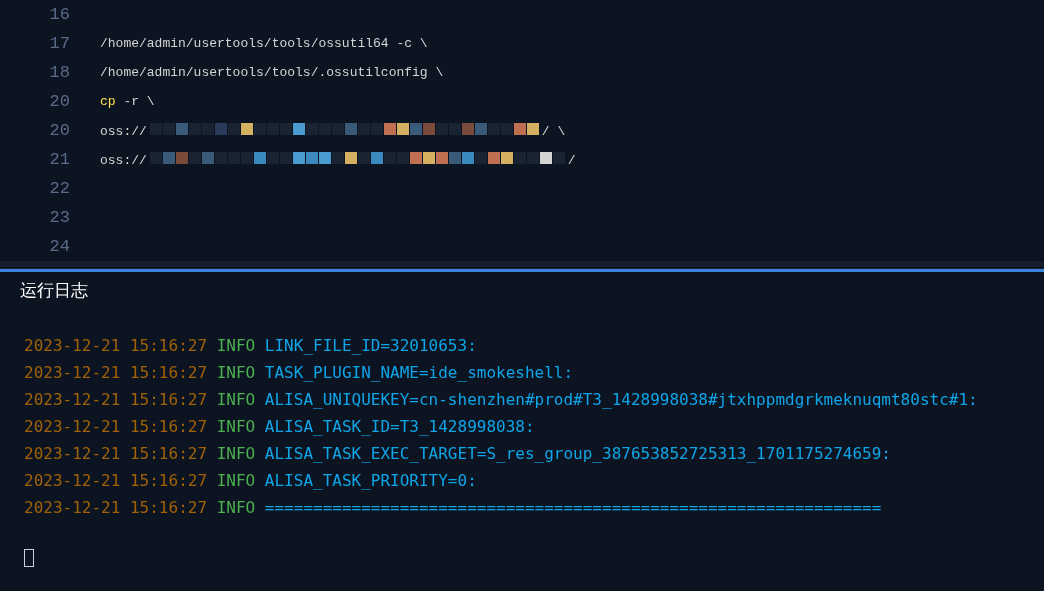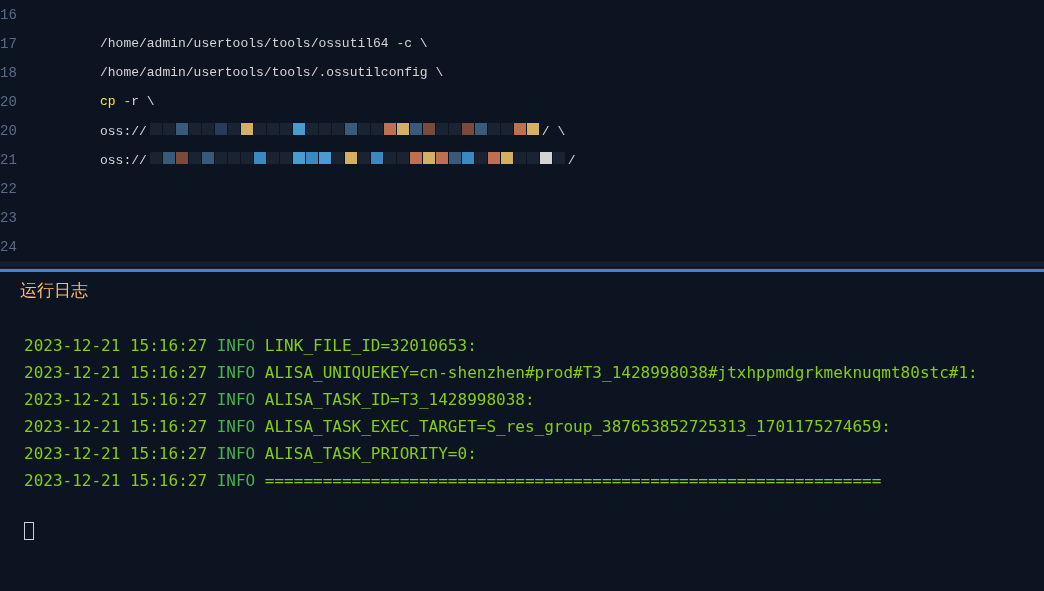--- a/index.html
+++ b/index.html
@@ -20,24 +20,24 @@
       overflow: hidden;
       background: #0d1421;
     }
     .code-line {
       display: flex;
       height: 29px;
       align-items: center;
     }
     .gutter {
       width: 100px;
-      text-align: left;
+      text-align: right;
       padding-right: 30px;
       color: #5a6b8a;
-      font-size: 14px;
+      font-size: 17px;
       user-select: none;
       flex-shrink: 0;
     }
     .code-text {
       color: #d4d4d4;
       white-space: pre;
       font-size: 13px;
       font-family: Liberation Mono, monospace;
     }
     .code-text .cmd { color: #fde047; }
@@ -60,21 +60,21 @@
       border-top: 1px solid #0a0f18;
       border-bottom: 1px solid #0a0f18;
     }
     .panel-tab-strip {
       height: 48px;
       background: #0d1421;
       border-top: 1px solid #1a2332;
     }
     .tab {
       background: #0d1421;
-      color: #fdba74;
+      color: #ffffff;
       padding: 10px 20px;
       font-size: 17px;
       font-family: -apple-system, BlinkMacSystemFont, 'Segoe UI', 'Microsoft YaHei', sans-serif;
       height: 40px;
       display: flex;
       align-items: center;
     }
     .tab.active {
       border-top: 3px solid #3a84e0;
       background: #0d1421;
@@ -84,23 +84,23 @@
       padding: 16px 24px;
       background: #0d1421;
     }
     .log-line {
       color: #c7d0de;
       font-size: 16px;
       line-height: 27px;
       white-space: pre;
       font-family: 'Consolas', 'Monaco', monospace;
     }
-    .log-time { color: #84cc16; }
+    .log-time { color: #a16207; }
     .log-level { color: #4caf50; }
-    .log-msg { color: #84cc16; }
+    .log-msg { color: #0ea5e9; }
     
     .cursor-block {
       width: 10px;
       height: 18px;
       border: 1px solid #c7d0de;
       margin-left: 24px;
       margin-top: 12px;
     }
   </style>
 </head>
@@ -146,20 +146,21 @@
 </div>
 
 <div class="divider"></div>
 
 <div class="panel-tab-strip">
   <div class="tab active">运行日志</div>
 </div>
 
 <div class="log-pane" id="log-container">
     <div class="log-line"><span class="log-time">2023-12-21 15:16:27</span> <span class="log-level">INFO</span> <span class="log-msg">LINK_FILE_ID=32010653:</span></div>
+    <div class="log-line"><span class="log-time">2023-12-21 15:16:27</span> <span class="log-level">INFO</span> <span class="log-msg">TASK_PLUGIN_NAME=ide_smokeshell:</span></div>
     <div class="log-line"><span class="log-time">2023-12-21 15:16:27</span> <span class="log-level">INFO</span> <span class="log-msg">ALISA_UNIQUEKEY=cn-shenzhen#prod#T3_1428998038#jtxhppmdgrkmeknuqmt80stc#1:</span></div>
     <div class="log-line"><span class="log-time">2023-12-21 15:16:27</span> <span class="log-level">INFO</span> <span class="log-msg">ALISA_TASK_ID=T3_1428998038:</span></div>
     <div class="log-line"><span class="log-time">2023-12-21 15:16:27</span> <span class="log-level">INFO</span> <span class="log-msg">ALISA_TASK_EXEC_TARGET=S_res_group_387653852725313_1701175274659:</span></div>
     <div class="log-line"><span class="log-time">2023-12-21 15:16:27</span> <span class="log-level">INFO</span> <span class="log-msg">ALISA_TASK_PRIORITY=0:</span></div>
     <div class="log-line"><span class="log-time">2023-12-21 15:16:27</span> <span class="log-level">INFO</span> <span class="log-msg">================================================================</span></div>
   </div>
 
 <div class="cursor-block"></div>
 
 </body></html>

